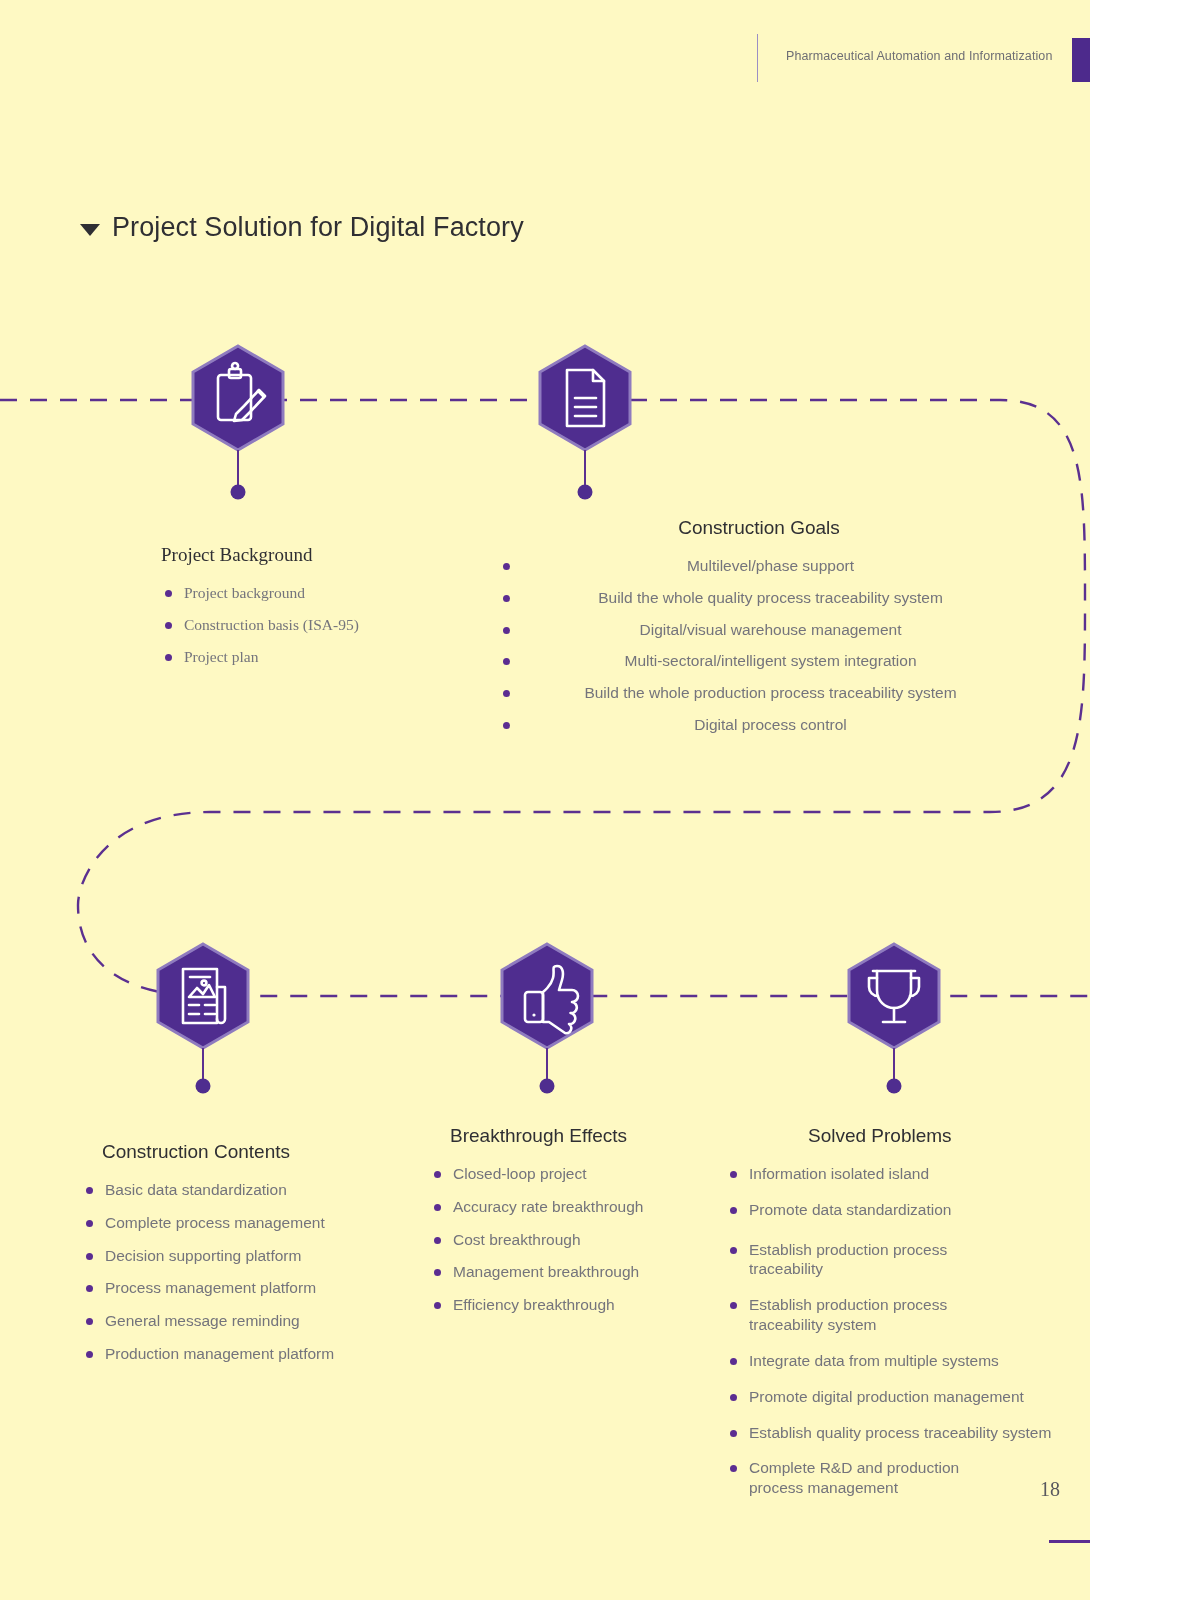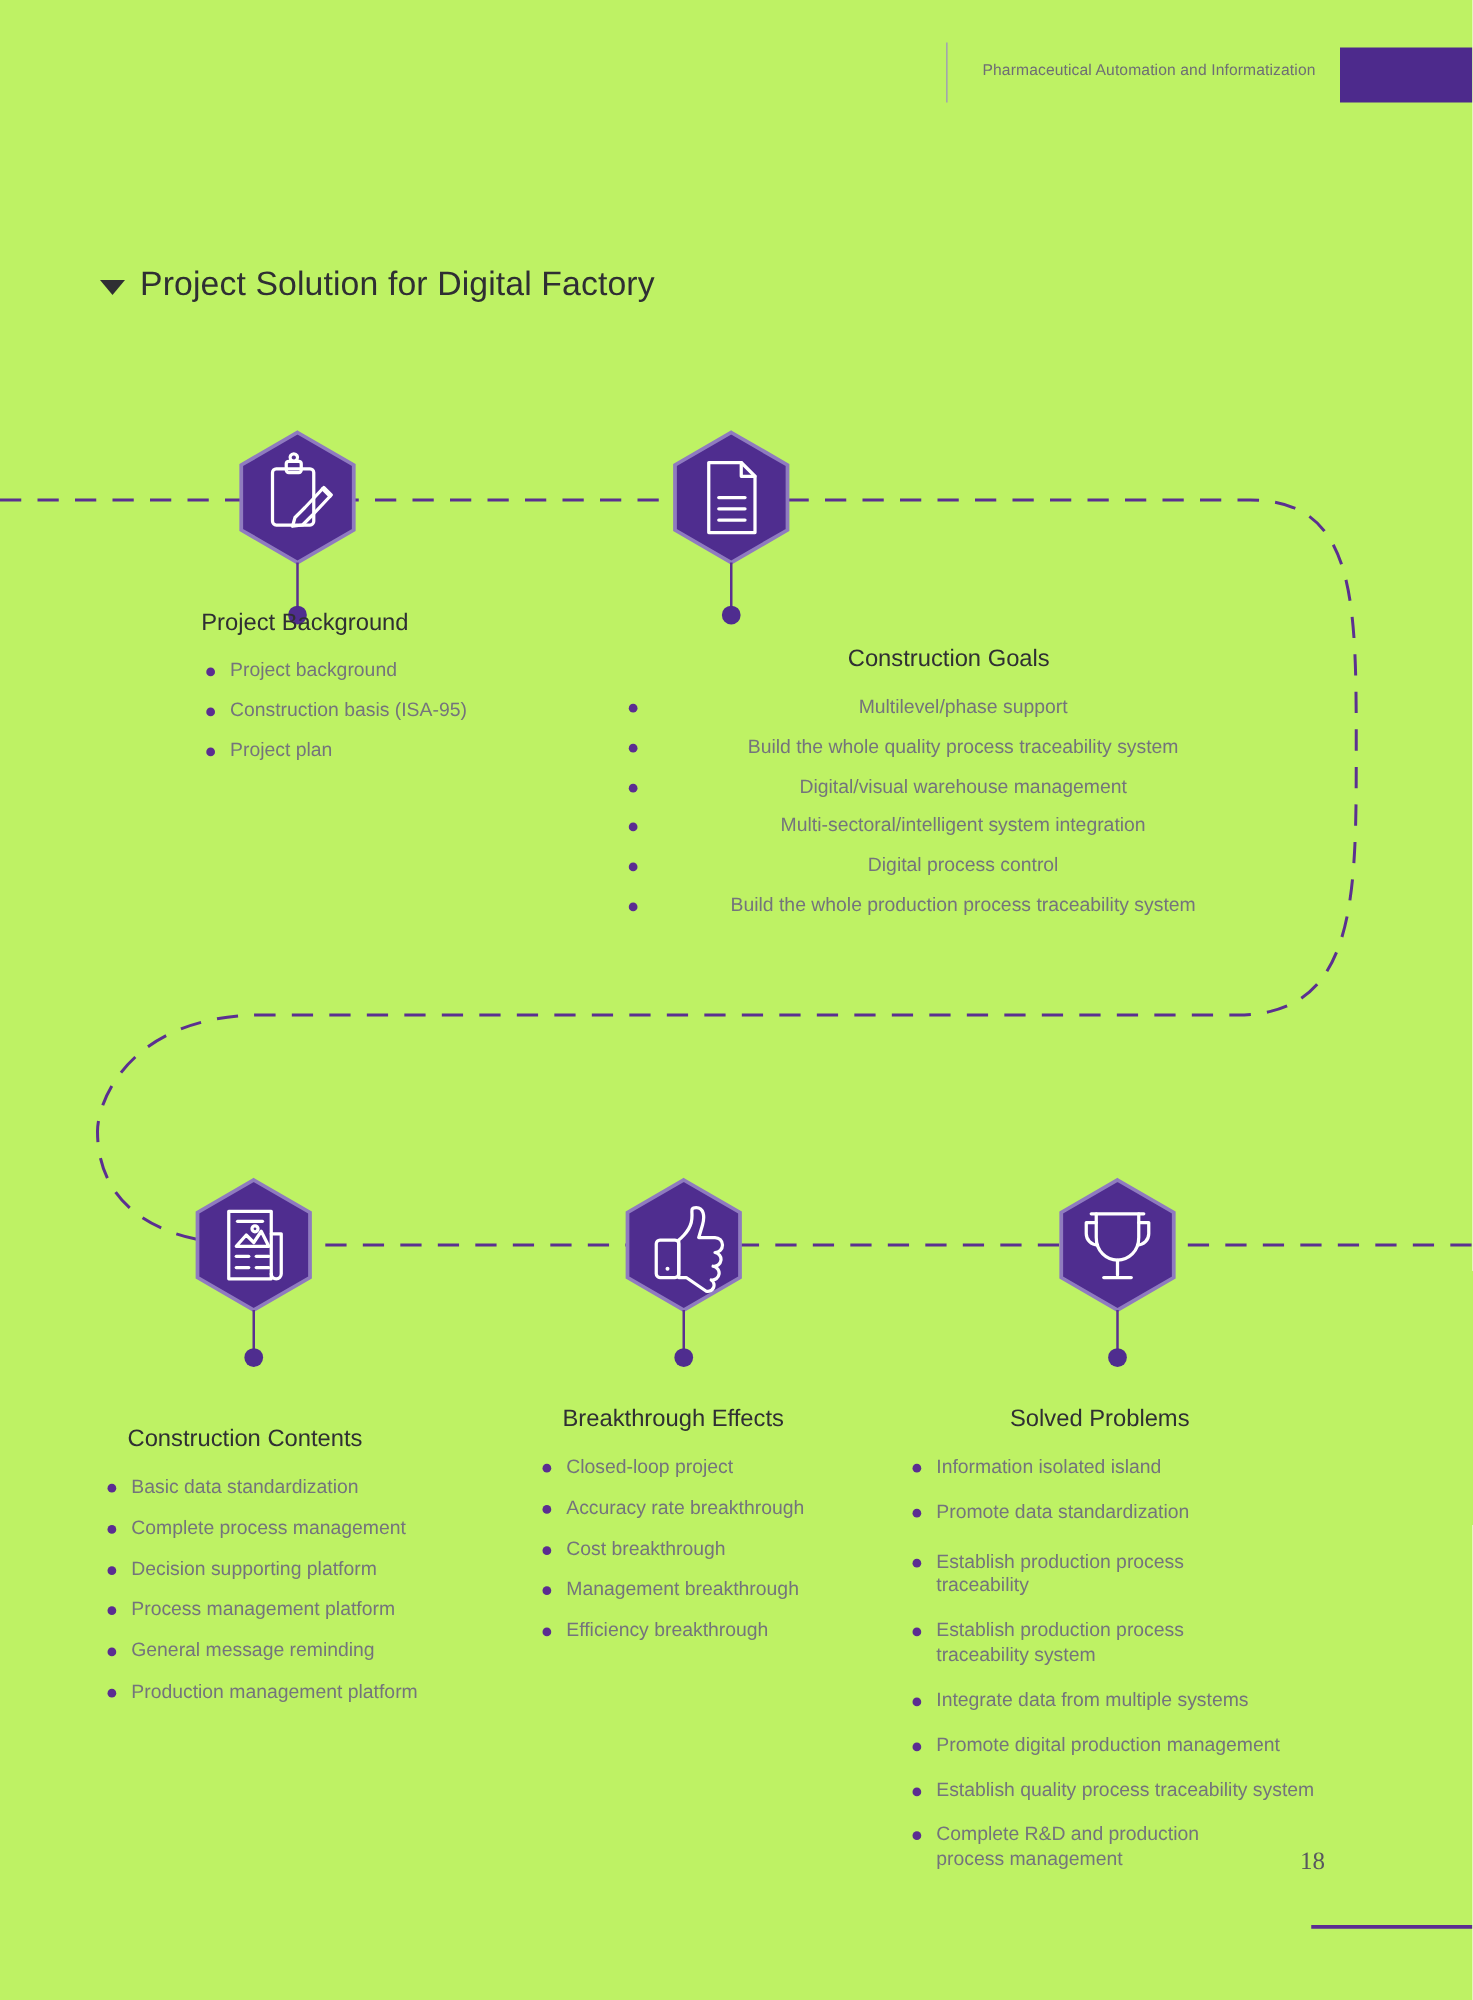--- a/index.html
+++ b/index.html
@@ -6,23 +6,23 @@
     margin: 0;
     padding: 0;
     background: #ffffff;
   }
   body {
     font-family: "Liberation Sans", sans-serif;
     -webkit-font-smoothing: antialiased;
   }
   #page {
     position: relative;
-    width: 1178px;
+    width: 1090px;
     height: 1600px;
-    background: #bef264;
+    background: #fef9c3;
     overflow: hidden;
   }
 
   
   .header-rule {
     position: absolute;
     left: 757px;
     top: 34px;
     width: 1px;
     height: 48px;
@@ -234,38 +234,38 @@
     </g>
 
     <line x1="203" y1="1048" x2="203" y2="1082" stroke="#5b3090" stroke-width="2"></line>
     <circle cx="203" cy="1086" r="7.5" fill="#4f2d8f"></circle>
     <line x1="547" y1="1048" x2="547" y2="1082" stroke="#5b3090" stroke-width="2"></line>
     <circle cx="547" cy="1086" r="7.5" fill="#4f2d8f"></circle>
     <line x1="894" y1="1048" x2="894" y2="1082" stroke="#5b3090" stroke-width="2"></line>
     <circle cx="894" cy="1086" r="7.5" fill="#4f2d8f"></circle>
   </svg>
 
-  <div class="node" style="left:161px; top:488px; width:300px;">
+  <div class="node" style="left:161px; top:544px; width:300px;font-family:Liberation Serif, serif;">
     <div class="node-title">Project Background</div>
     <ul class="bullets">
       <li>Project background</li>
       <li>Construction basis (ISA-95)</li>
       <li>Project plan</li>
     </ul>
   </div>
 
   <div class="node" style="left:499px; top:517px; width:520px;text-align:center;">
     <div class="node-title">Construction Goals</div>
     <ul class="bullets">
       <li>Multilevel/phase support</li>
       <li>Build the whole quality process traceability system</li>
       <li>Digital/visual warehouse management</li>
       <li>Multi-sectoral/intelligent system integration</li>
+      <li>Build the whole production process traceability system</li>
       <li>Digital process control</li>
-      <li>Build the whole production process traceability system</li>
     </ul>
   </div>
 
   <div class="node" style="left:82px; top:1125px; width:330px;">
     <div class="node-title center" style="text-align:left; padding-left:20px;">Construction Contents</div>
     <ul class="bullets tight">
       <li>Basic data standardization</li>
       <li>Complete process management</li>
       <li>Decision supporting platform</li>
       <li>Process management platform</li>

